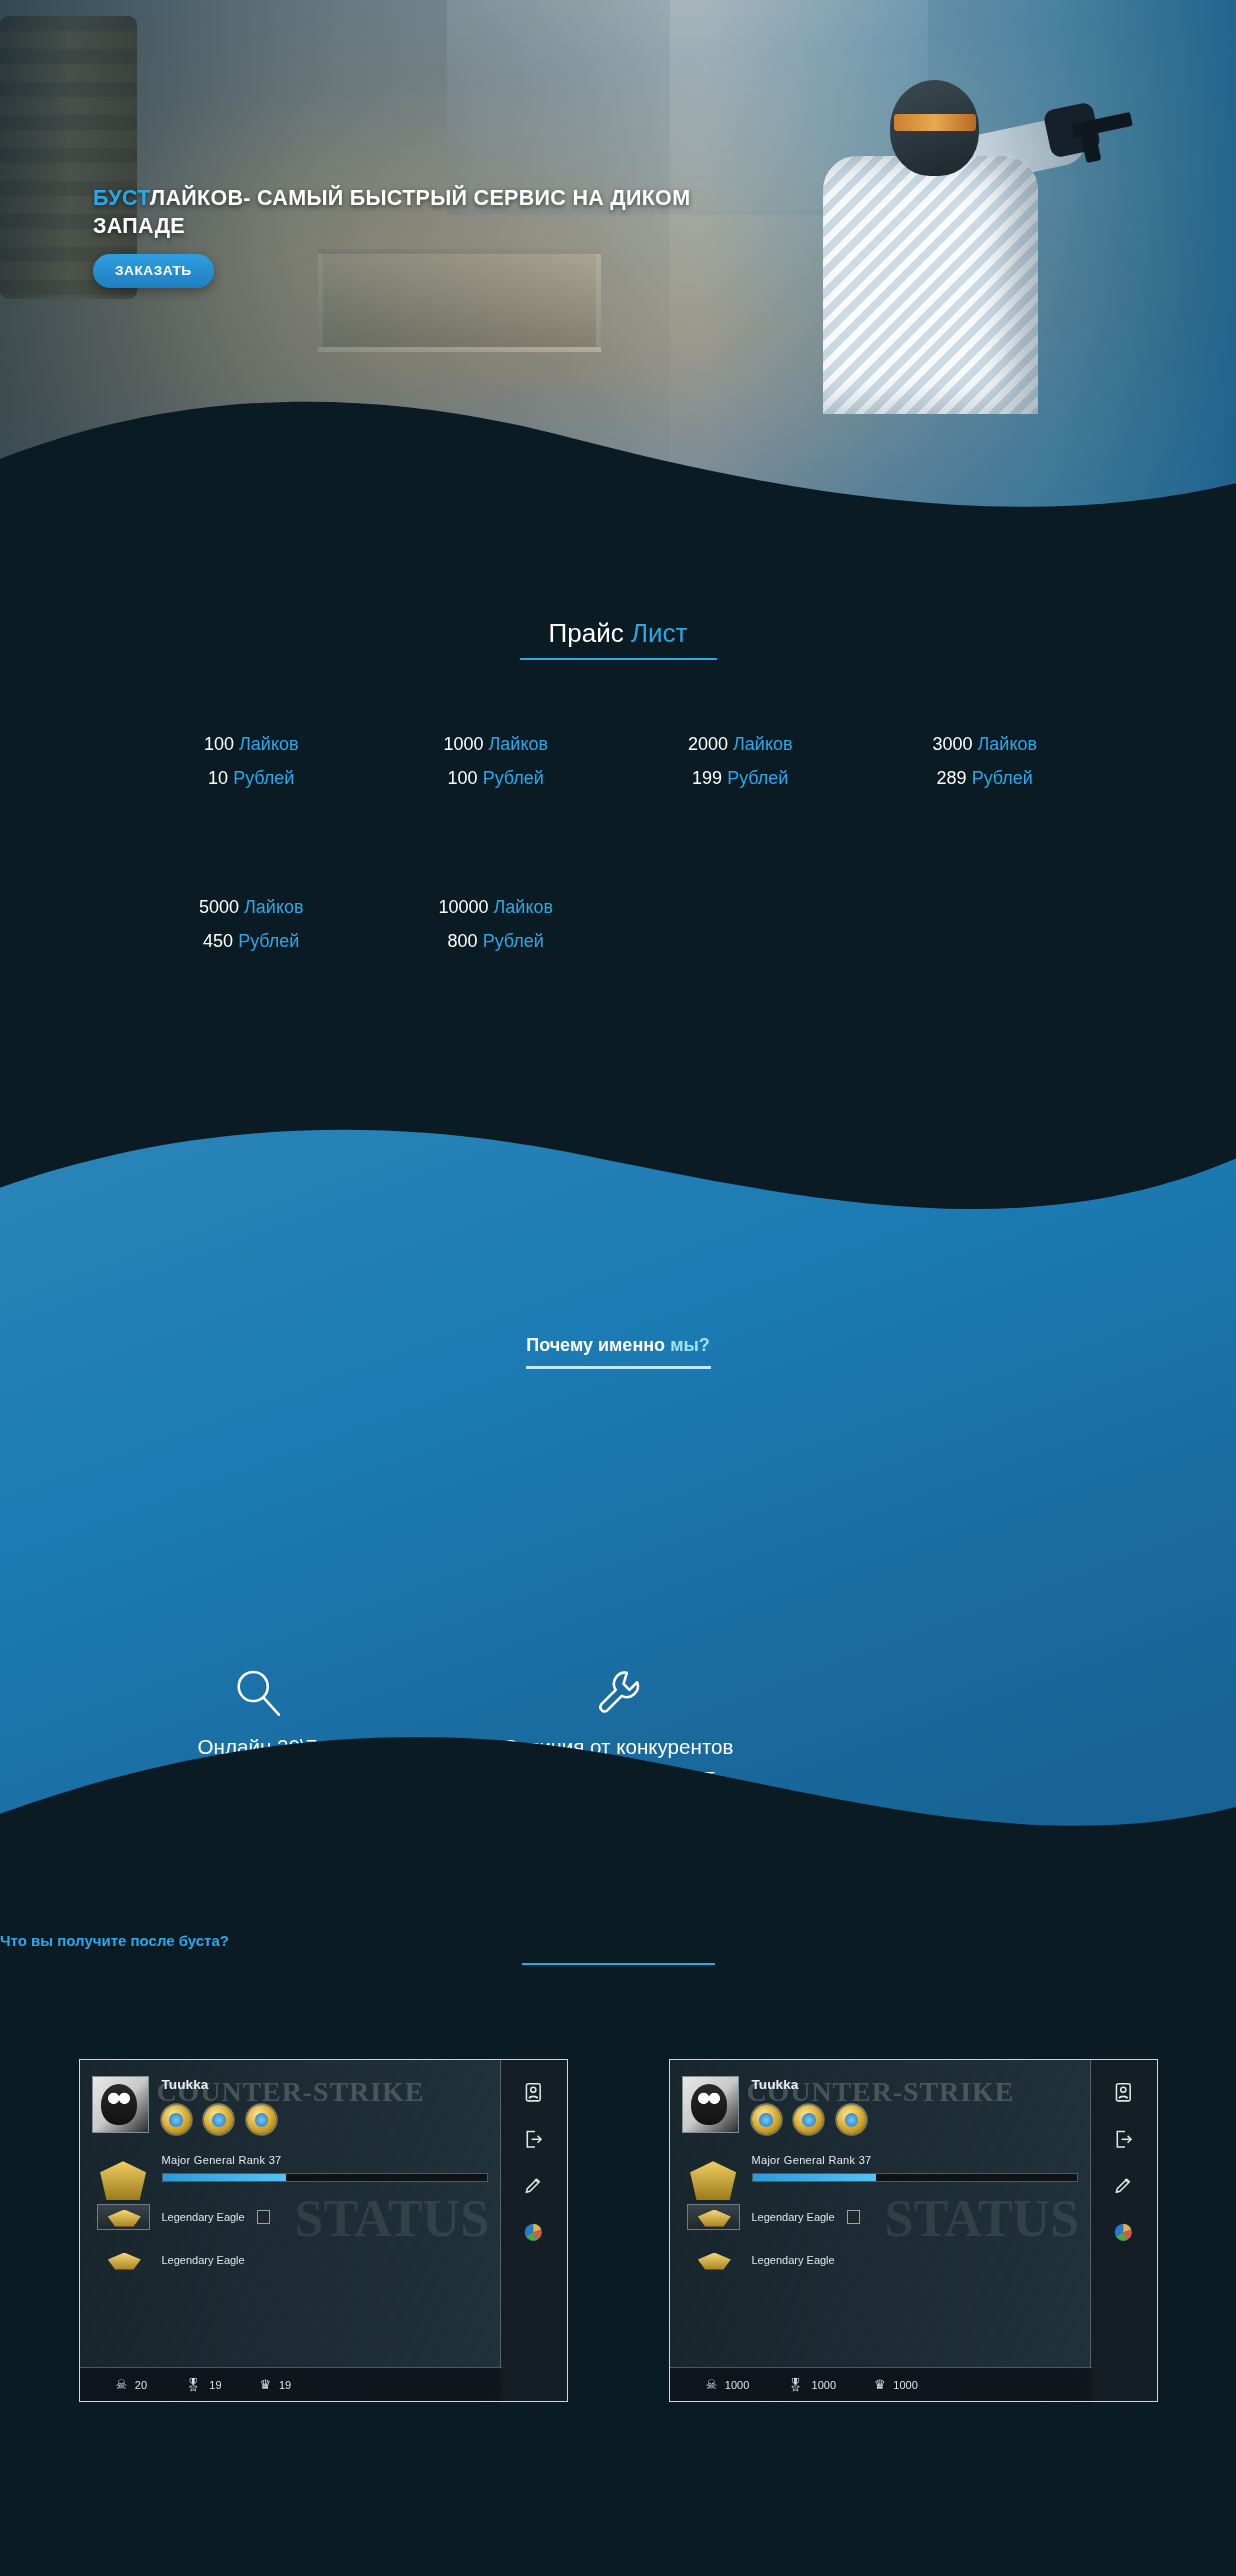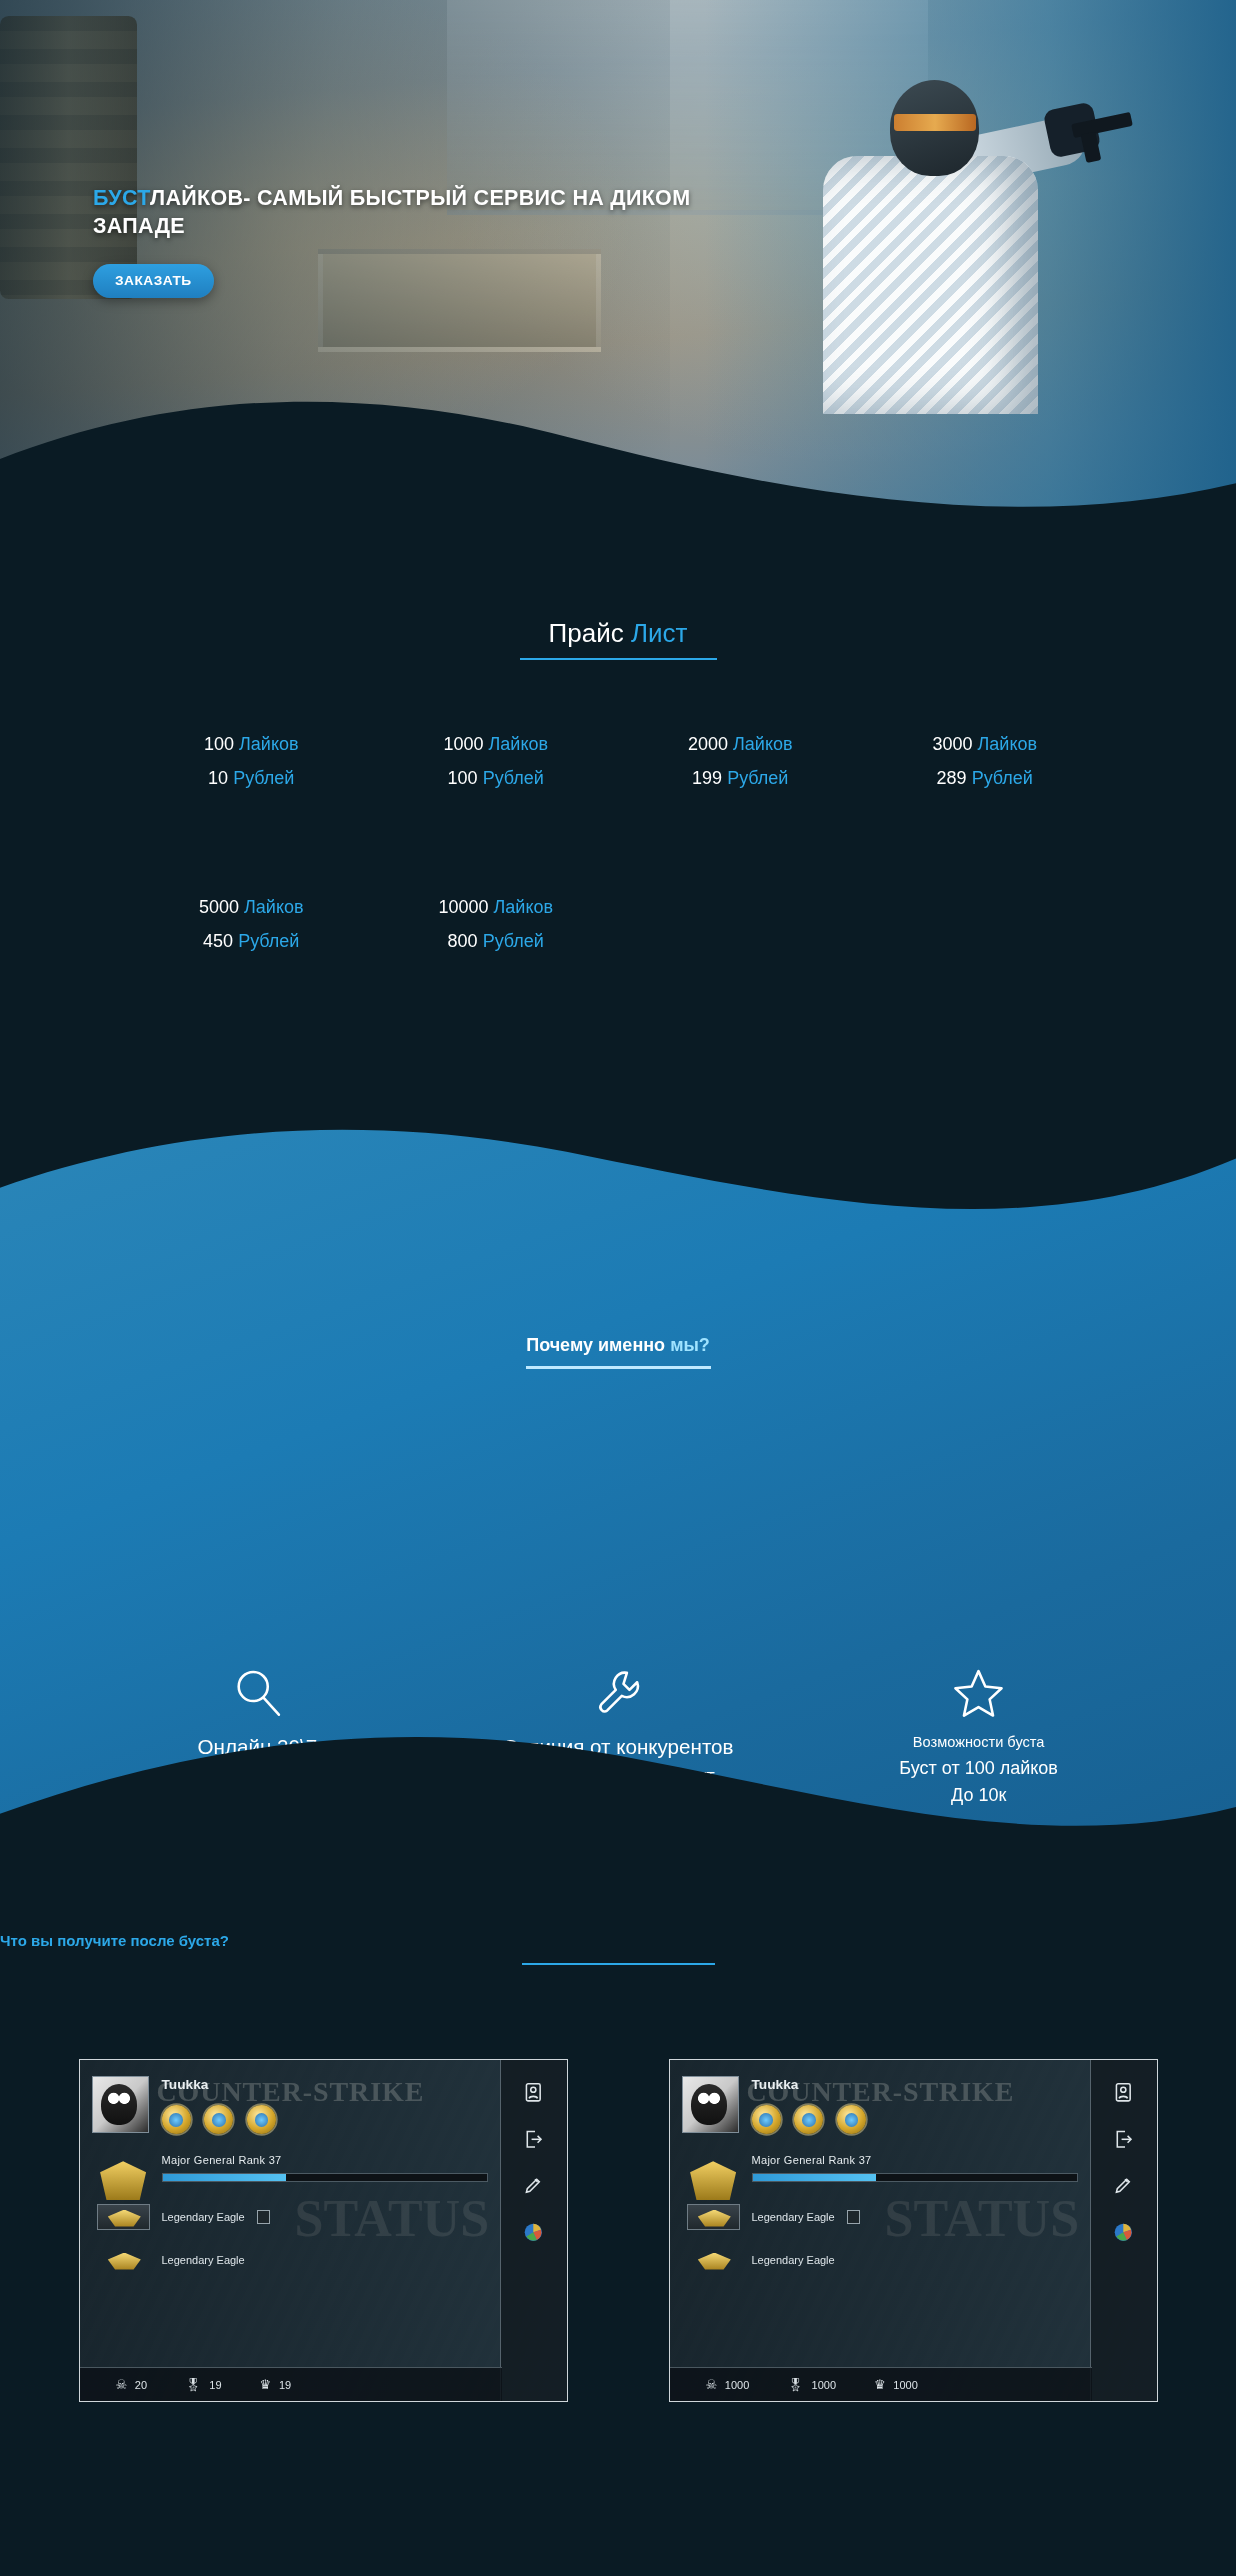--- a/index.html
+++ b/index.html
@@ -155,21 +155,21 @@
     font-size: 21.5px;
     font-weight: 700;
     letter-spacing: 0.3px;
     color: #ffffff;
     line-height: 1.28;
     text-shadow: 0 1.7px 5.2px rgba(0,0,0,0.55);
   }
   .hero-title .accent { color: #2ca8e8; }
   .order-btn {
     display: inline-block;
-    margin-top: 24px;
+    margin-top: 14px;
     padding: 9.4px 22px;
     border: none;
     border-radius: 19px;
     background: linear-gradient(180deg, #2e9fe0, #1f7fc0);
     color: #fff;
     font-size: 13.7px;
     font-weight: 700;
     letter-spacing: 0.5px;
     cursor: pointer;
     box-shadow: 0 3.4px 10.3px rgba(0,0,0,0.35);
@@ -606,30 +606,20 @@
       <div class="why-col">
         <div class="why-icon">
           <svg width="53" height="53" viewBox="0 0 62 62" fill="none" stroke="#ffffff" stroke-width="3" stroke-linecap="round" stroke-linejoin="round">
             <path d="M42 8 a13 13 0 0 0 -13 20 L12 45 a5 5 0 0 0 7 7 L36 35 a13 13 0 0 0 18 -16 L45 28 L38 21 Z"></path>
           </svg>
         </div>
         <div class="why-h">Отличия от конкурентов</div>
         <div class="why-sub">18-20 лайков в 5 минут</div>
       </div>
 
-      <div class="why-col">
-        <div class="why-icon">
-          <svg width="53" height="53" viewBox="0 0 62 62" fill="none" stroke="#ffffff" stroke-width="3" stroke-linejoin="round">
-            <path d="M31 6 L39 24 L58 26 L44 39 L48 58 L31 48 L14 58 L18 39 L4 26 L23 24 Z"></path>
-          </svg>
-        </div>
-        <div class="why-h small">Возможности буста</div>
-        <div class="why-sub">Буст от 100 лайков</div>
-        <div class="why-sub">До 10к</div>
-      </div>
 
     </div>
 
     <div class="why-wave-bottom">
       <svg class="wave" viewBox="0 0 1440 210" preserveAspectRatio="none">
         <path d="M0,120 C230,36 470,6 720,52 C980,100 1210,170 1440,112 L1440,210 L0,210 Z" fill="#0a1b24"></path>
       </svg>
     </div>
   </section>
 

